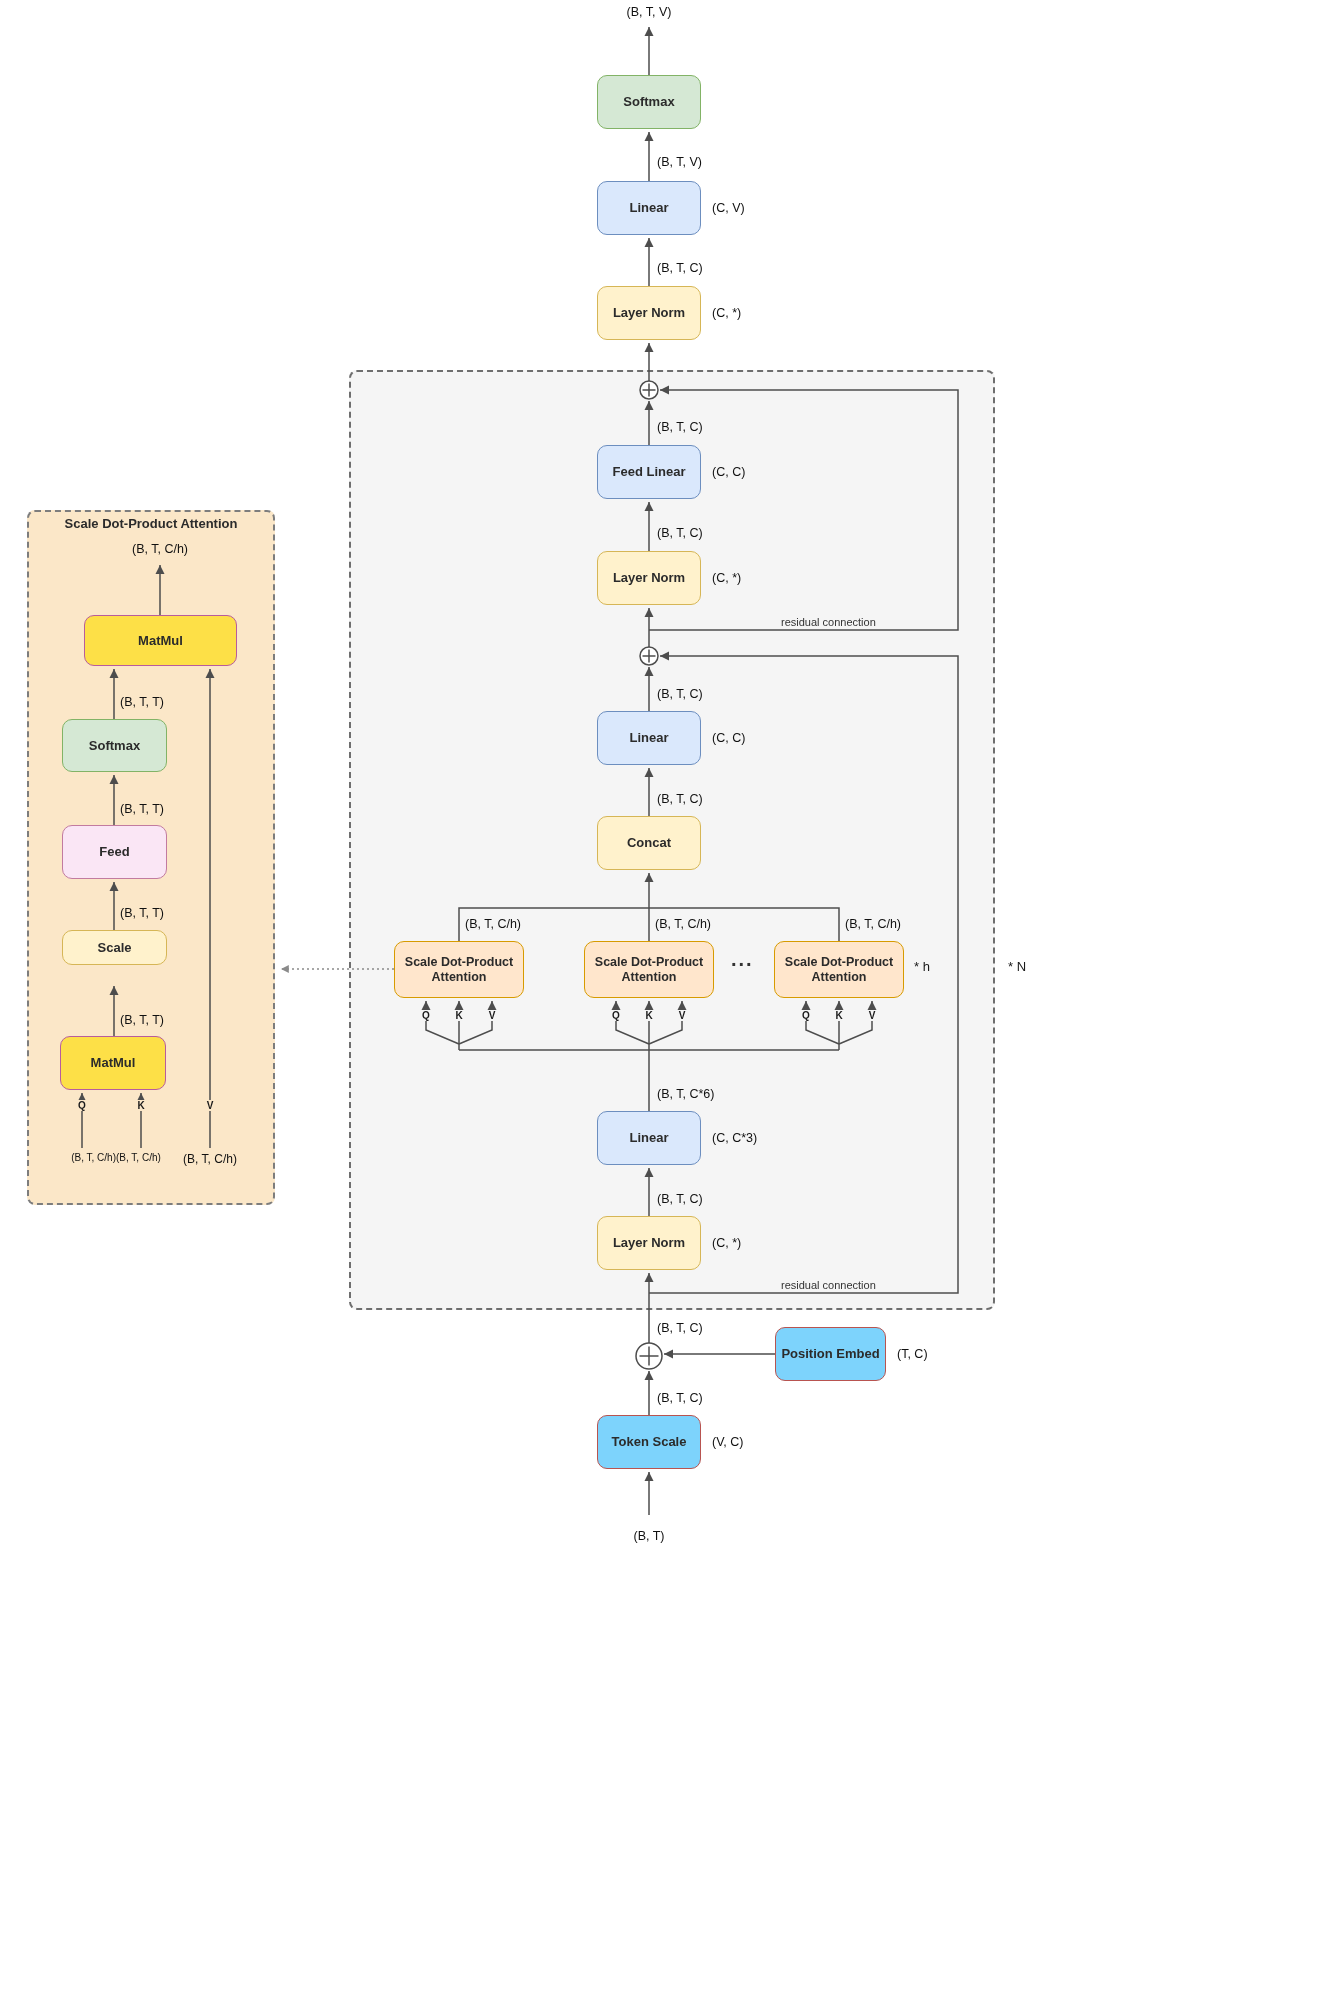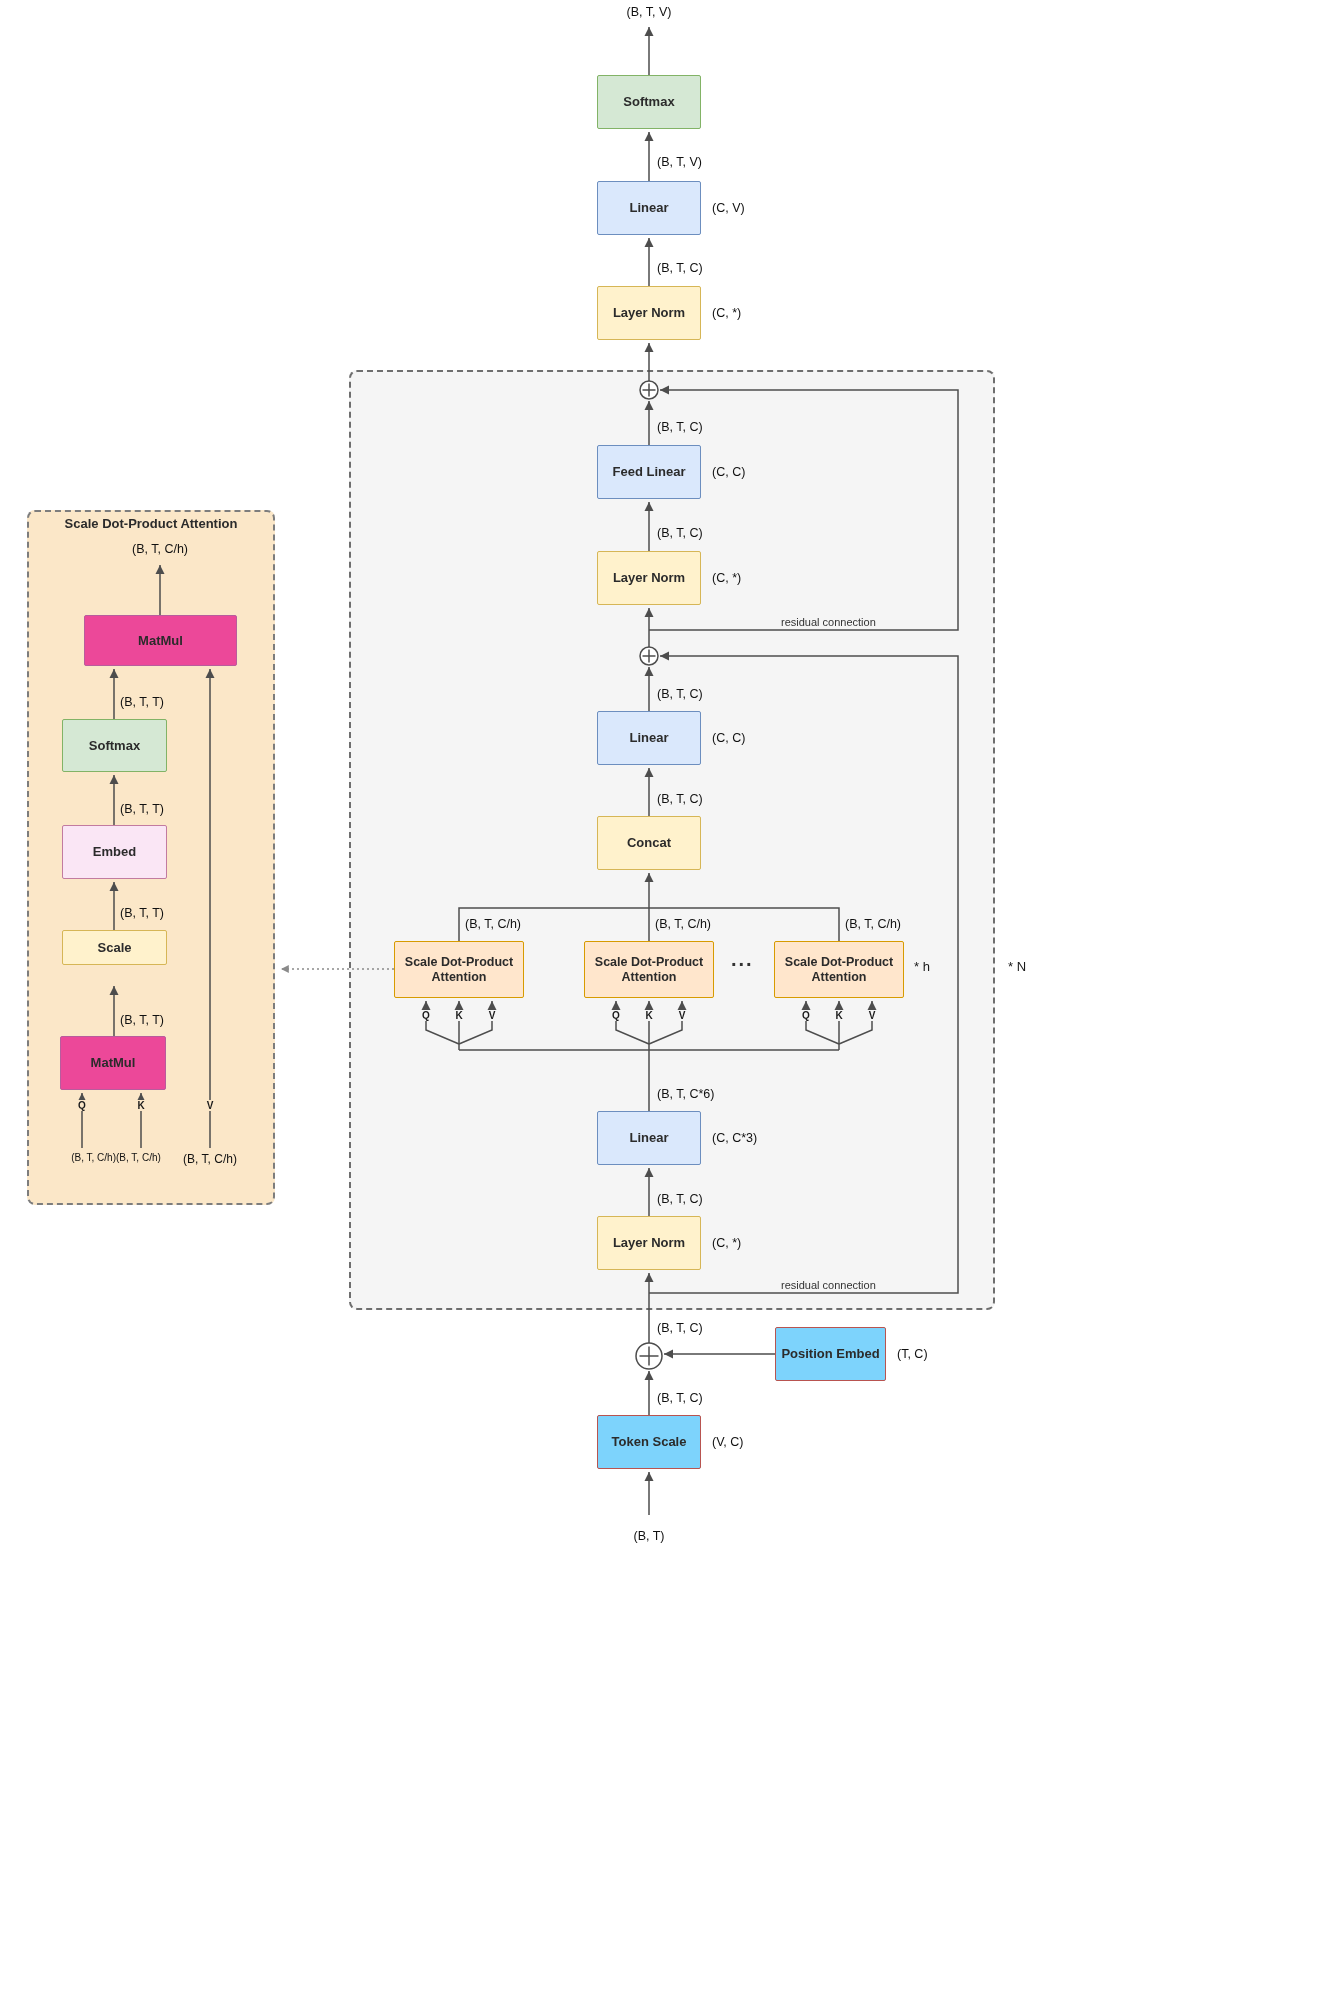--- a/index.html
+++ b/index.html
@@ -7,28 +7,28 @@
   body { font-family:"Liberation Sans", sans-serif; }
   #canvas { position:relative; width:1342px; height:2010px; background:#ffffff; overflow:hidden; }
 
   .group-box { position:absolute; border:2px dashed #6e6e6e; border-radius:8px; z-index:0; }
   #transformer-block { left:349px; top:370px; width:646px; height:940px; background:#f5f5f5; }
   #attention-panel { left:27px; top:510px; width:248px; height:695px; background:#fbe7c8; border-color:#7d7d7d; }
 
   #wires { position:absolute; left:0; top:0; z-index:1; }
 
   .node { position:absolute; z-index:2; display:flex; align-items:center; justify-content:center;
-          text-align:center; font-weight:bold; font-size:13px; color:#2b2b2b; border-radius:2px;
+          text-align:center; font-weight:bold; font-size:13px; color:#2b2b2b; border-radius:10px;
           line-height:1.2; padding:16px 4px; }
   .green   { background:#d5e8d4; border:1.5px solid #82b366; }
   .blue    { background:#dae8fc; border:1.5px solid #6c8ebf; }
   .yellow  { background:#fff2cc; border:1.5px solid #d6b656; }
   .red     { background:#7dd3fc; border:1.5px solid #b85450; }
   .orange  { background:#ffe6cc; border:1.5px solid #d79b00; font-size:12.5px; }
-  .magenta { background:#ec4899; border:1.5px solid #b85c9d; }
+  .magenta { background:#fde047; border:1.5px solid #b85c9d; }
   .pink    { background:#fae6f5; border:1.5px solid #c27ba0; }
 
   .dim  { position:absolute; z-index:2; font-size:12.5px; color:#111111; white-space:nowrap; }
   .cx   { transform:translateX(-50%); }
   .qkv  { position:absolute; z-index:2; font-size:10px; font-weight:bold; color:#1a1a1a;
           transform:translateX(-50%); padding:0 2px; line-height:1.1; }
   .on-gray { background:#f5f5f5; }
   .on-tan  { background:#fbe7c8; }
   .note { position:absolute; z-index:2; font-size:11px; color:#333333; white-space:nowrap; }
   .mult { position:absolute; z-index:2; font-size:13px; color:#1a1a1a; white-space:nowrap; }
@@ -136,21 +136,21 @@
   <div class="node orange" style="left:584px;top:941px;width:130px;height:57px">Scale Dot-Product Attention</div>
   <div class="node orange" style="left:774px;top:941px;width:130px;height:57px">Scale Dot-Product Attention</div>
   <div class="node blue" style="left:597px;top:1111px;width:104px;height:54px">Linear</div>
   <div class="node yellow" style="left:597px;top:1216px;width:104px;height:54px">Layer Norm</div>
   <div class="node red" style="left:775px;top:1327px;width:111px;height:54px">Position Embed</div>
   <div class="node red" style="left:597px;top:1415px;width:104px;height:54px">Token Scale</div>
 
   <div class="panel-title" style="left:151px;top:516px">Scale Dot-Product Attention</div>
   <div class="node magenta" style="left:84px;top:615px;width:153px;height:51px">MatMul</div>
   <div class="node green" style="left:62px;top:719px;width:105px;height:53px">Softmax</div>
-  <div class="node pink" style="left:62px;top:825px;width:105px;height:54px">Embed</div>
+  <div class="node pink" style="left:62px;top:825px;width:105px;height:54px">Feed</div>
   <div class="node yellow" style="left:62px;top:930px;width:105px;height:35px">Scale</div>
   <div class="node magenta" style="left:60px;top:1036px;width:106px;height:54px">MatMul</div>
 
   <div class="dim cx" style="left:649px;top:5px">(B, T, V)</div>
   <div class="dim" style="left:657px;top:155px">(B, T, V)</div>
   <div class="dim" style="left:657px;top:261px">(B, T, C)</div>
   <div class="dim" style="left:657px;top:420px">(B, T, C)</div>
   <div class="dim" style="left:657px;top:526px">(B, T, C)</div>
   <div class="dim" style="left:657px;top:687px">(B, T, C)</div>
   <div class="dim" style="left:657px;top:792px">(B, T, C)</div>

